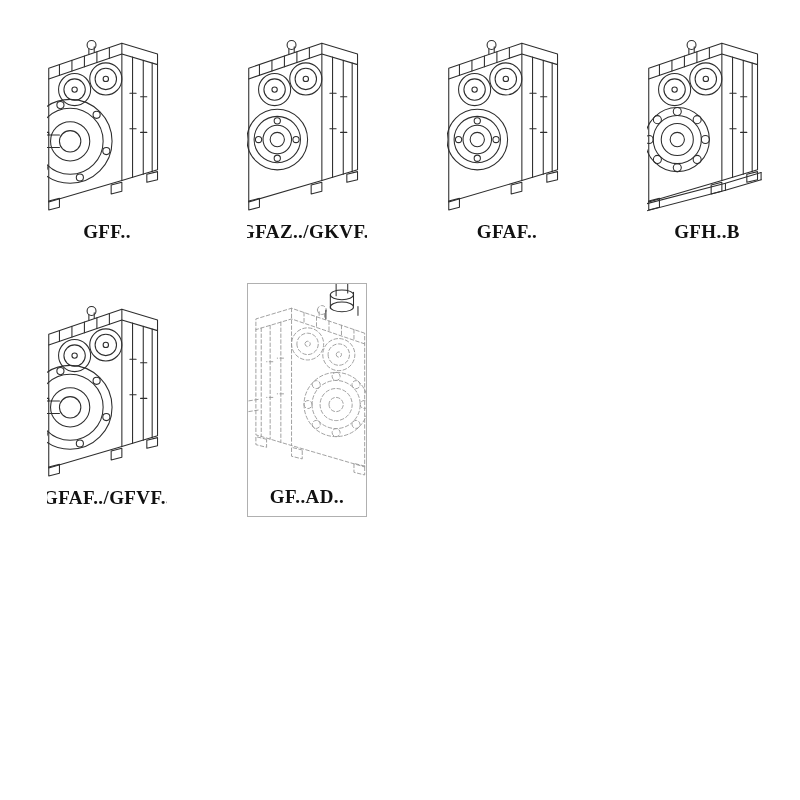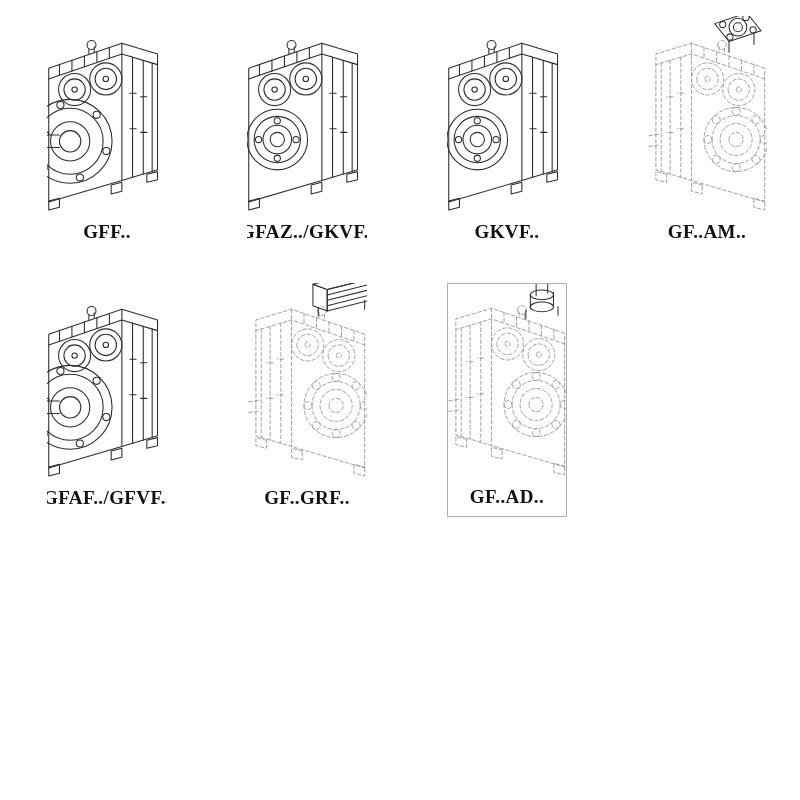--- a/index.html
+++ b/index.html
@@ -158,71 +158,48 @@
     </svg>
     <figcaption class="label">GFAZ../GKVF..</figcaption>
   </figure>
 
   <figure class="cell">
     <svg class="fig" viewBox="0 0 190 240">
       <use href="#gb-body"></use>
         <use href="#gb-topcircles"></use>
         <use href="#gb-hollow"></use>
     </svg>
-    <figcaption class="label">GKVF..</figcaption>
-  </figure>
-
-
-
-
-  <figure class="cell">
-    <svg class="fig" viewBox="0 0 190 240">
-      <g class="dashed">
-        <g transform="translate(190,0) scale(-1,1)">
-          <use href="#gb-body"></use>
-            <use href="#gb-topcircles"></use>
-            <use href="#gb-bearing"></use>
-        </g>
-        <use href="#gb-shaft-sm"></use>
-      </g>
-      <g class="att">
-          <use href="#gb-inflange"></use>
-        </g>
-    </svg>
-    <figcaption class="label">GF..AM..</figcaption>
-  </figure>
+    <figcaption class="label">GFAF..</figcaption>
+  </figure>
+
+
+
+  <figure class="cell">
+    <svg class="fig" viewBox="0 0 190 240">
+      <use href="#gb-body"></use>
+        <use href="#gb-topcircles"></use>
+        <use href="#gb-bearing"></use>
+        <use href="#gb-base"></use>
+    </svg>
+    <figcaption class="label">GFH..B</figcaption>
+  </figure>
+
 
 
   <figure class="cell">
     <svg class="fig" viewBox="0 0 190 240">
       <use href="#gb-body"></use>
         <use href="#gb-topcircles"></use>
         <use href="#gb-flange"></use>
         <use href="#gb-shaft"></use>
     </svg>
     <figcaption class="label">GFAF../GFVF..</figcaption>
   </figure>
 
 
-  <figure class="cell">
-    <svg class="fig" viewBox="0 0 190 240">
-      <g class="dashed">
-        <g transform="translate(190,0) scale(-1,1)">
-          <use href="#gb-body"></use>
-            <use href="#gb-topcircles"></use>
-            <use href="#gb-bearing"></use>
-        </g>
-        <use href="#gb-shaft-sm"></use>
-      </g>
-      <g class="att">
-          <use href="#gb-bracket"></use>
-        </g>
-    </svg>
-    <figcaption class="label">GF..GRF..</figcaption>
-  </figure>
 
   <figure class="cell boxed">
     <svg class="fig" viewBox="0 0 190 240">
       <g class="dashed">
         <g transform="translate(190,0) scale(-1,1)">
           <use href="#gb-body"></use>
             <use href="#gb-topcircles"></use>
             <use href="#gb-bearing"></use>
         </g>
         <use href="#gb-shaft-sm"></use>

